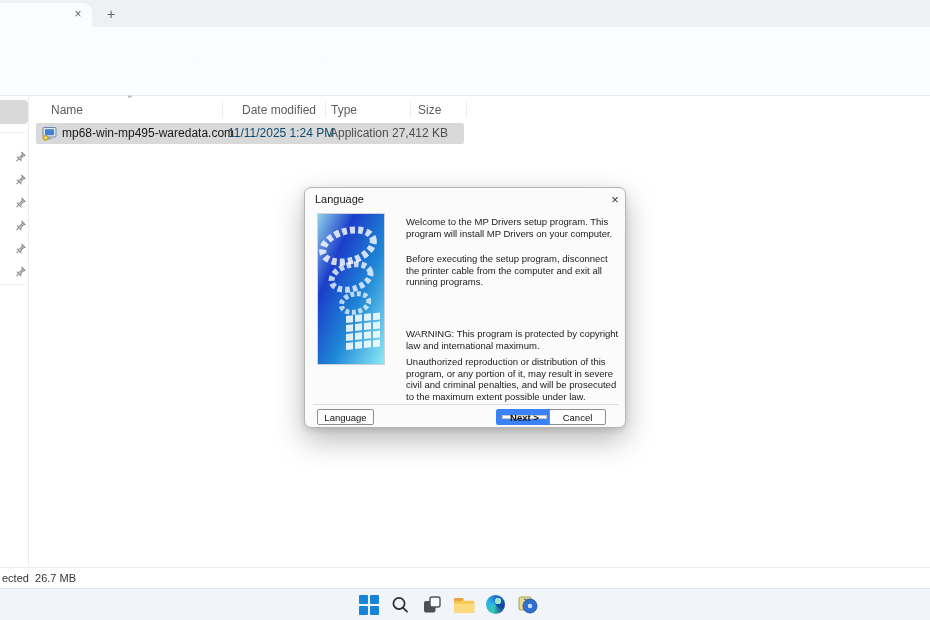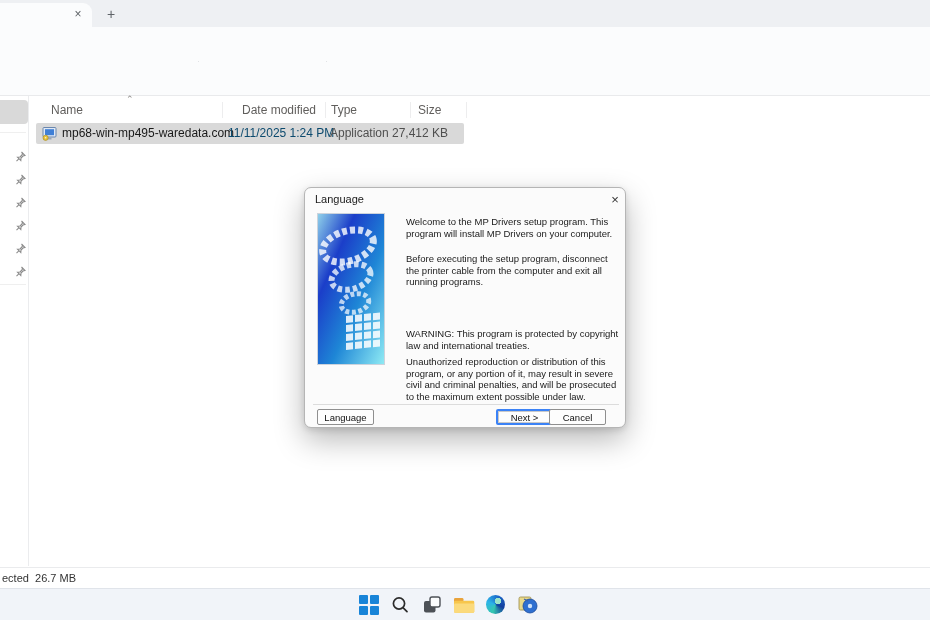--- a/index.html
+++ b/index.html
@@ -96,21 +96,21 @@
     display:flex; align-items:center; justify-content:center; }
   .dlg-img { left:12px; top:25px; width:68px; height:152px; border:1px solid #ccd3dc; }
   .dlg-text { width:215px; font-size:9.5px; line-height:11.5px; color:#1a1a1a; }
   .dlg-sep { left:8px; top:216px; width:306px; height:1px; background:#dcdcdc; }
   .dlg-btn {
     top:221px; width:57px; height:16px;
     background:#fdfdfd; border:1px solid #8f8f8f; border-radius:2px;
     font-size:9.5px; color:#111; font-family:"Liberation Sans",sans-serif;
     display:flex; align-items:center; justify-content:center; cursor:default;
   }
-  .btn-default { border:2px solid #3b82f6; box-shadow: inset 0 0 0 1px #c9c9c9; }
+  .btn-default { border:6px solid #3b82f6; box-shadow: inset 0 0 0 1px #c9c9c9; font-weight: bold; }
 </style>
 </head>
 <body>
 
 <div class="abs tabbar">
   <div class="abs tab-active"></div>
   <div class="abs tab-close">×</div>
   <div class="abs tab-new">+</div>
 </div>
 
@@ -324,21 +324,21 @@
         <rect x="0" y="27" width="7" height="7"></rect>
           <rect x="9" y="27" width="7" height="7"></rect>
           <rect x="18" y="27" width="7" height="7"></rect>
           <rect x="27" y="27" width="7" height="7"></rect>
       </g>
     </svg>
   </div>
 
   <div class="abs dlg-text" style="left:101px; top:65px;">Before executing the setup program, disconnect the printer cable from the computer and exit all running programs.</div>
   <div class="abs dlg-text" style="left:101px; top:28px;">Welcome to the MP Drivers setup program. This program will install MP Drivers on your computer.</div>
-  <div class="abs dlg-text" style="left:101px; top:140px;">WARNING: This program is protected by copyright law and international treaties.</div>
+  <div class="abs dlg-text" style="left:101px; top:140px;">WARNING: This program is protected by copyright law and international maximum.</div>
   <div class="abs dlg-text" style="left:101px; top:168px;">Unauthorized reproduction or distribution of this program, or any portion of it, may result in severe civil and criminal penalties, and will be prosecuted to the maximum extent possible under law.</div>
 
   <div class="abs dlg-sep"></div>
 
   <div class="abs dlg-btn" style="left:12px;">Language</div>
   <div class="abs dlg-btn btn-default" style="left:191px;">Next &gt;</div>
   <div class="abs dlg-btn" style="left:244px;">Cancel</div>
 </div>
 
 </body></html>

